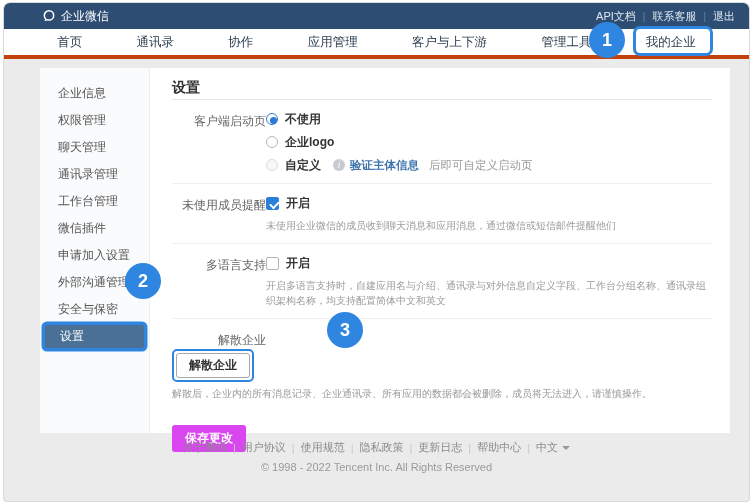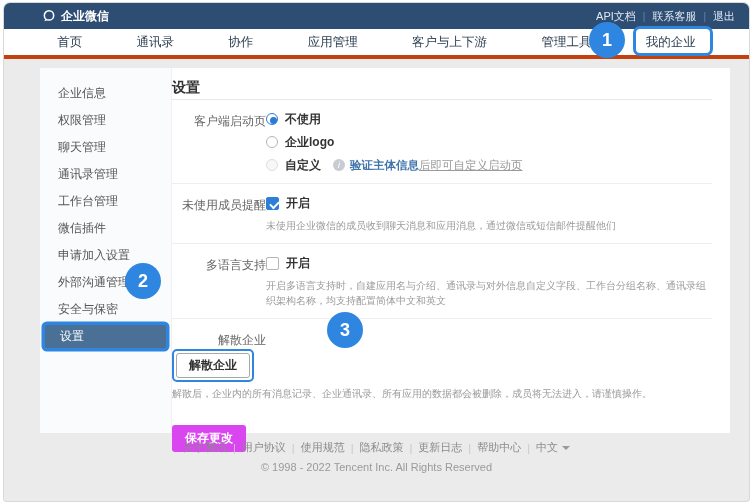--- a/index.html
+++ b/index.html
@@ -4,37 +4,37 @@
 <style>
   * { margin:0; padding:0; box-sizing:border-box; }
   html,body { width:753px; height:504px; background:#fff; font-family:"Liberation Sans","DejaVu Sans",sans-serif; }
   .window { position:absolute; left:4px; top:3px; width:745px; height:498px;
             border-radius:6px 6px 3px 3px; overflow:hidden; background:#ebebeb;
             box-shadow:0 0 0 1px #d9d9d9; }
 
   
   .topbar { position:absolute; left:0; top:0; width:100%; height:26px; background:#2e4d73;
             display:flex; align-items:center; justify-content:space-between; padding:0 14px 0 38px; }
-  .brand { display:flex; align-items:center; gap:5px; color:#fff; font-size:12px; font-weight:bold; }
+  .brand { display:flex; align-items:center; gap:5px; color:#fff; font-size:12px; font-weight:normal; }
   .topbar-links { display:flex; align-items:center; font-size:11px; color:#dfe7f1; }
   .topbar-links span.lnk { cursor:pointer; }
   .topbar-links span.sep { margin:0 7px; color:#6b82a0; font-size:10px; }
 
   
   .navbar { position:absolute; left:0; top:26px; width:100%; height:30px; background:#fff;
             display:flex; justify-content:space-around; align-items:center; padding:0 26px;
             border-bottom:4px solid #c2410c; }
   .tab { position:relative; font-size:12.5px; color:#2c3e50; height:30px; line-height:30px; cursor:pointer; }
   .tab.active::after { content:""; position:absolute; left:50%; transform:translateX(-50%);
             bottom:2px; width:66px; height:2px; background:#3d5a7a; }
 
   
   .card { position:absolute; left:36px; top:65px; width:690px; height:365px; background:#fff; }
 
-  .side { position:absolute; left:0; top:0; width:132px; height:100%; background:#fafbfc;
+  .side { position:absolute; left:0; top:0; width:110px; height:100%; background:#fafbfc;
           border-right:1px solid #f0f0f0; padding-top:12px; }
   .side-item { height:27px; line-height:27px; padding-left:18px; font-size:12px; color:#555; cursor:pointer; }
   .side-item.selected { background:#4a7096; color:#fff; margin:0 3px; border-radius:4px;
           padding-left:15px; border:2px solid #2f86e0; line-height:23px; box-shadow:0 0 0 1.5px #2f86e0; }
 
   .content { position:absolute; left:118px; top:0; right:0; height:100%; padding:0 18px 0 14px; }
   .page-title { height:32px; line-height:38px; font-size:14px; font-weight:bold; color:#333;
           border-bottom:1px solid #e8e8e8; }
   .row { display:flex; padding:11px 0 10px 0; border-bottom:1px solid #eee; }
   .row.last { border-bottom:none;flex-direction:column; }
@@ -47,21 +47,21 @@
            margin-right:7px; position:relative; flex-shrink:0; cursor:pointer; }
   .radio.selected { border-color:#2b7bd6; }
   .radio.selected::after { content:""; position:absolute; left:2.5px; top:2.5px; width:7px; height:7px;
            border-radius:50%; background:#2b7bd6; }
   .radio.disabled { border-color:#ddd; background:#f7f7f7; }
   .opt-label { font-size:12px; font-weight:bold; color:#333; }
   .info-icon { width:12px; height:12px; border-radius:50%; background:#c8ccd2; color:#fff;
            font-size:9px; line-height:12px; text-align:center; margin:0 5px 0 12px; flex-shrink:0; }
   .info-icon::before { content:"i"; font-style:italic; }
   .link { font-size:11.5px; font-weight:bold; color:#3f74ad; cursor:pointer; }
-  .suffix { font-size:11.5px; color:#9a9a9a; margin-left:0;text-decoration:underline; }
+  .suffix { font-size:11.5px; color:#9a9a9a; margin-left:10px; }
 
   .checkbox { width:13px; height:13px; border:1px solid #b5b5b5; border-radius:2px; background:#fff;
            margin-right:7px; position:relative; flex-shrink:0; cursor:pointer; }
   .checkbox.checked { background:#2b7fd9; border-color:#2b7fd9; }
   .checkbox.checked::after { content:""; position:absolute; left:2.5px; top:3px; width:7px; height:4px;
            border-left:2px solid #fff; border-bottom:2px solid #fff; transform:rotate(-45deg); }
   .desc { font-size:10px; color:#9a9a9a; line-height:15px; margin-top:4px; }
 
   .btn-wrap { display:inline-block; border:2px solid #2f86e0; border-radius:5px; padding:2px; }
   .btn-secondary { background:#fff; border:1px solid #a8a8a8; border-radius:3px; color:#333;

